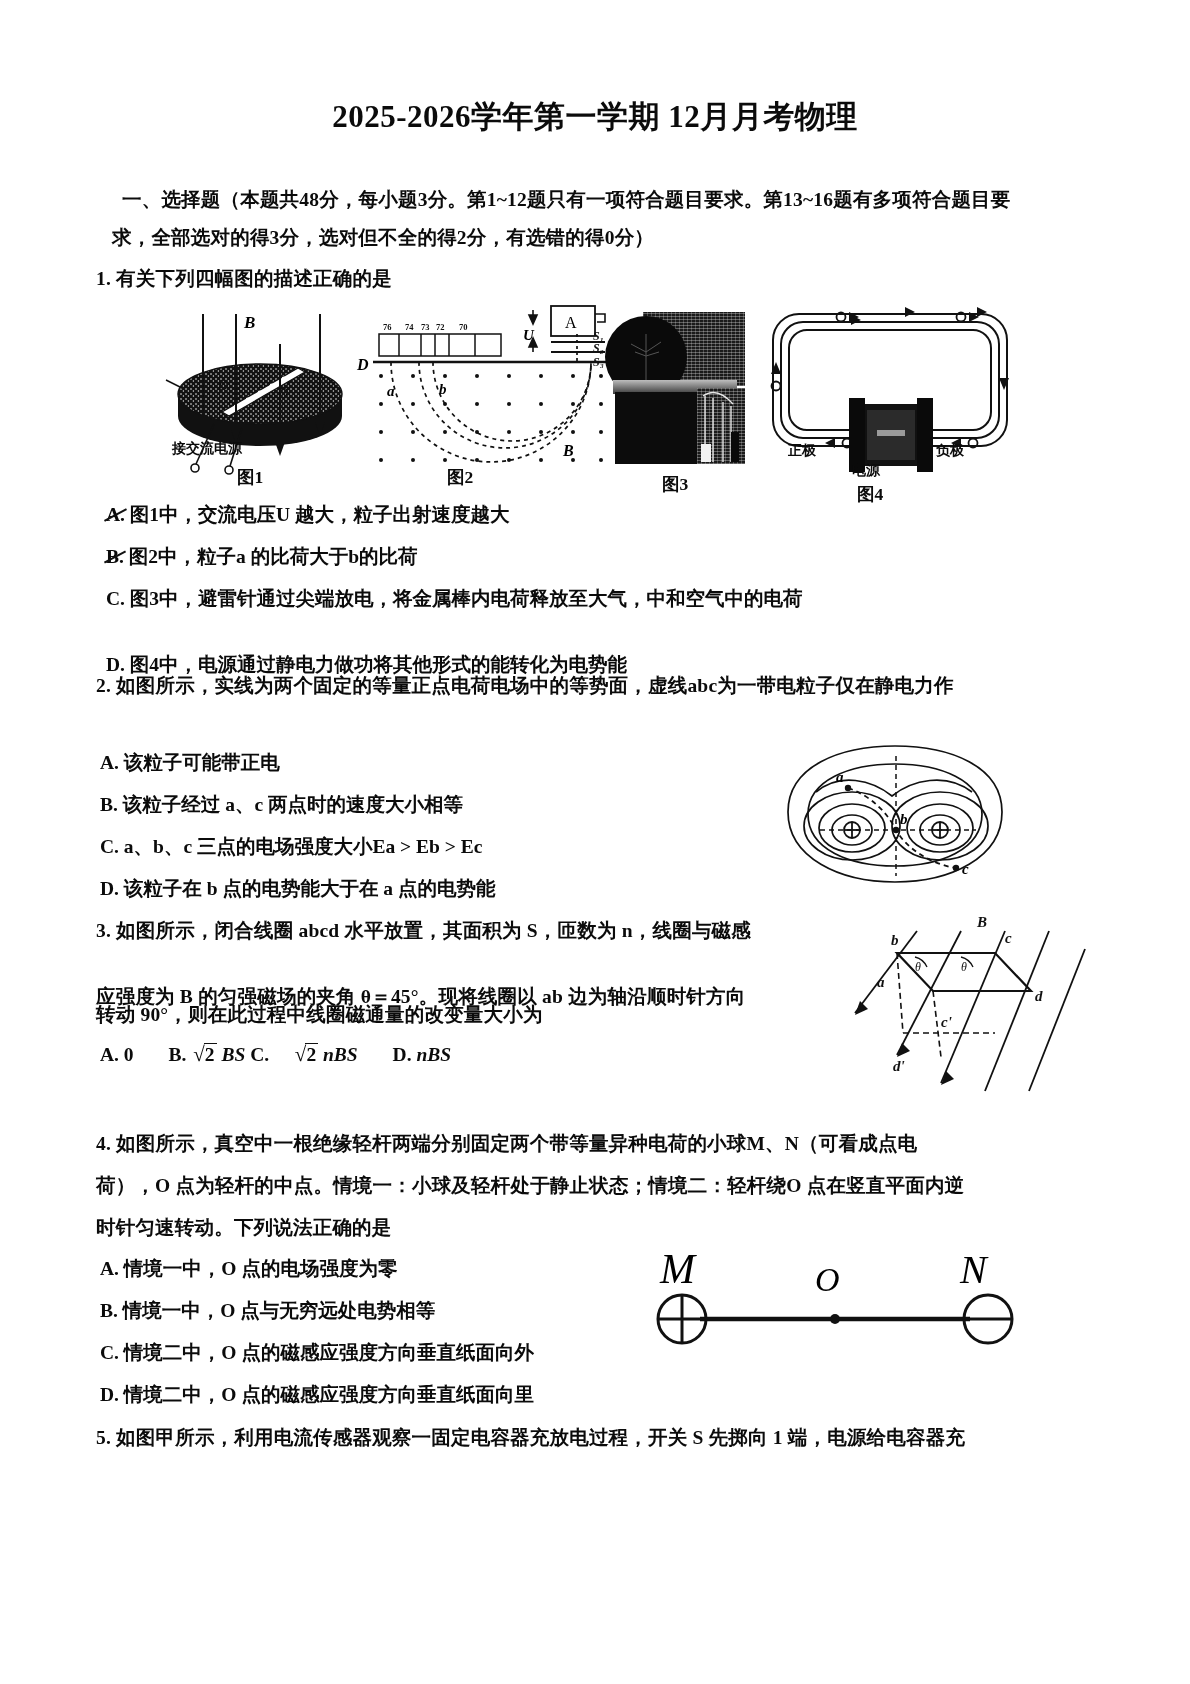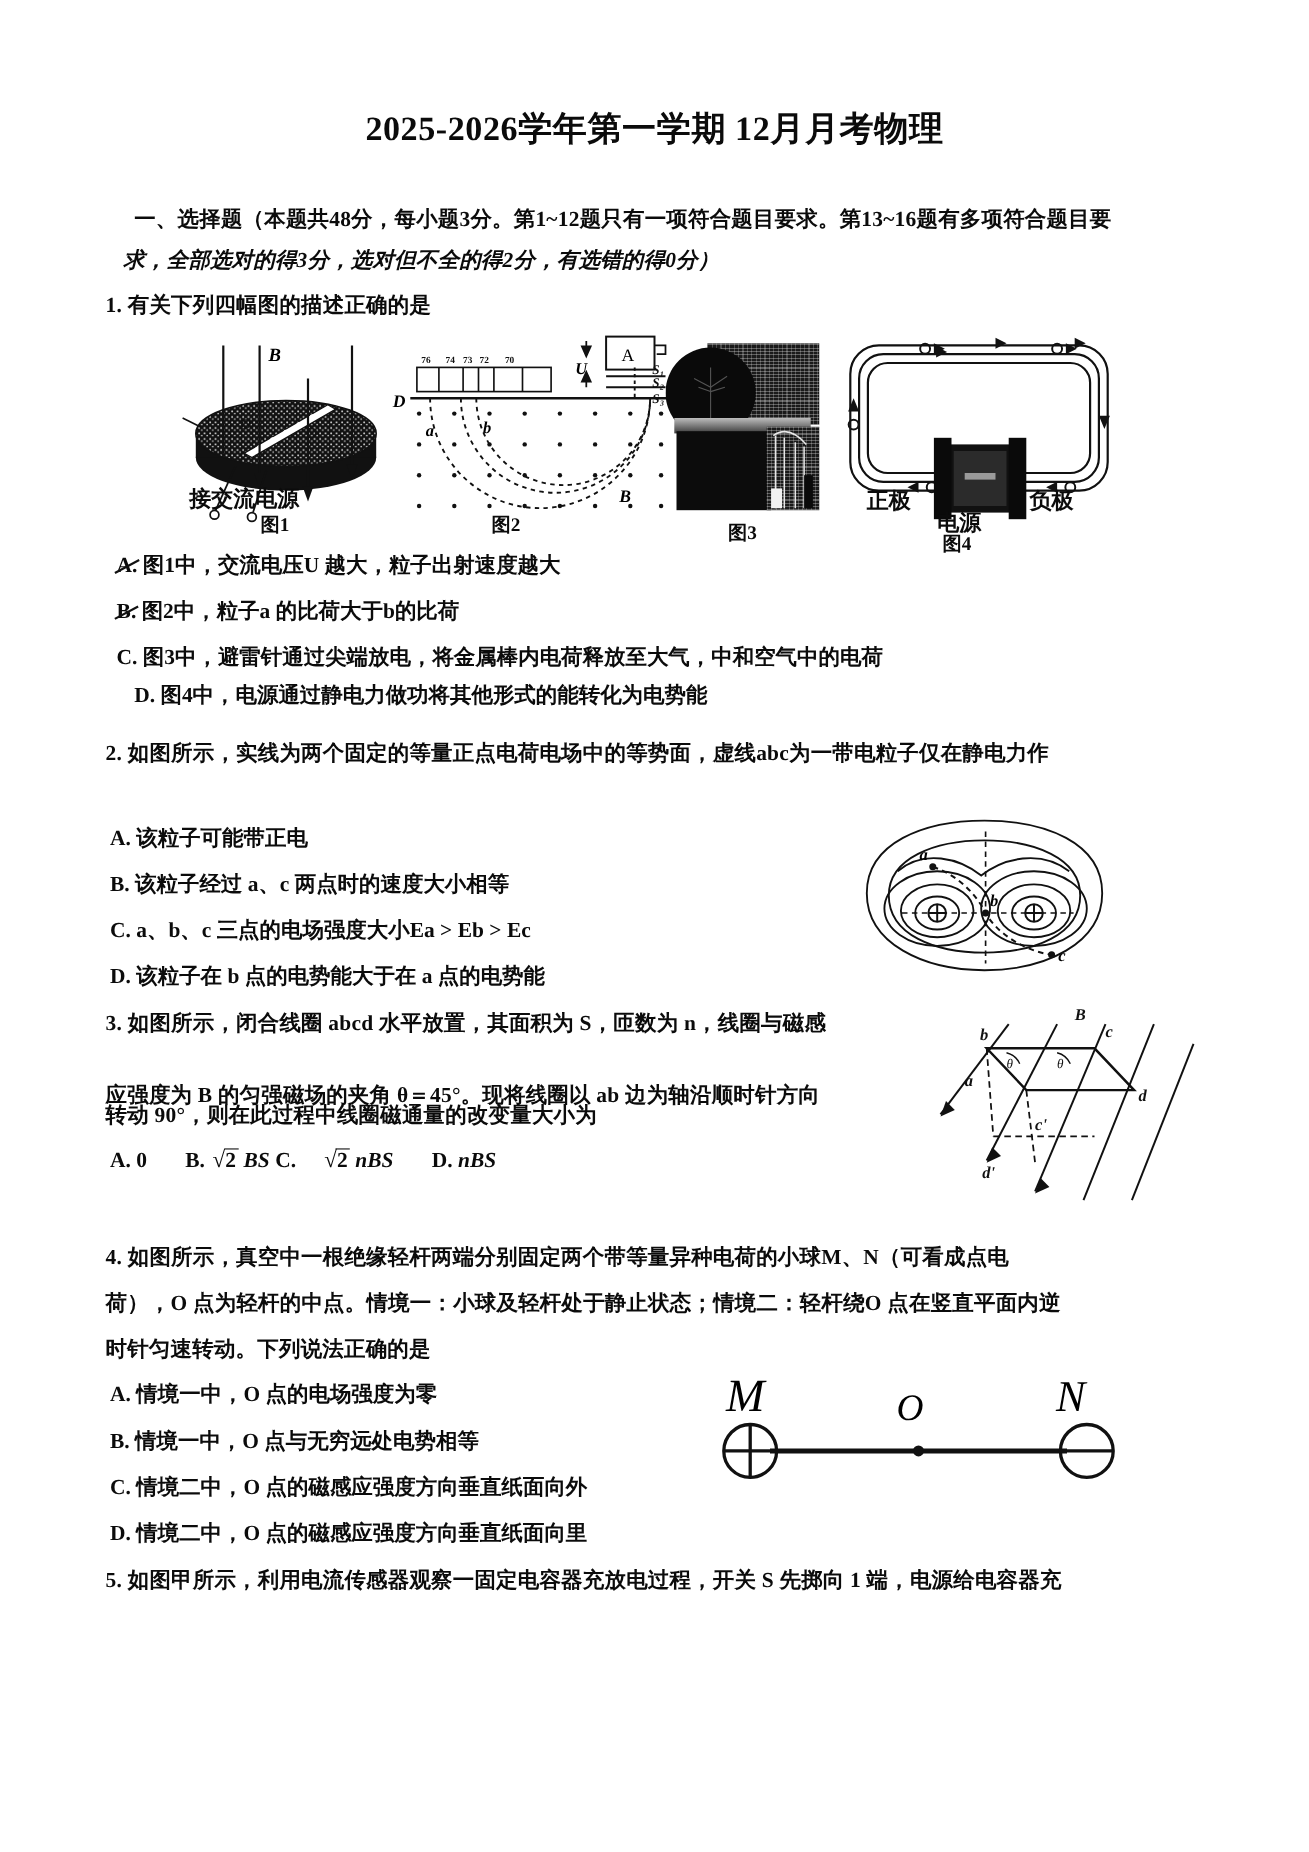--- a/index.html
+++ b/index.html
@@ -88,21 +88,21 @@
   }
   .figcap {
     position: absolute;
     font-size: 17.5px;
     font-weight: bold;
     text-align: center;
     white-space: nowrap;
   }
   .fig-sub {
     position: absolute;
-    font-size: 20px;
+    font-size: 14px;
     font-weight: bold;
     white-space: nowrap;
   }
 
   svg { display: block; }
 
   
   .grainy {
     background-color: #1a1a1a;
     background-image:
@@ -115,21 +115,21 @@
   }
 </style>
 </head>
 <body>
 
 <div class="page">
 
   <div class="doc-title">2025-2026学年第一学期 12月月考物理</div>
 
   <div class="para" style="left:104px; top:184px; width:1000px; text-indent:18px;">一、选择题（本题共48分，每小题3分。第1~12题只有一项符合题目要求。第13~16题有多项符合题目要</div>
-  <div class="para" style="left:104px; top:222px; width:1000px; text-indent:8px;font-style:italic;">求，全部选对的得3分，选对但不全的得2分，有选错的得0分）</div>
+  <div class="para" style="left:104px; top:222px; width:1000px; text-indent:8px;">求，全部选对的得3分，选对但不全的得2分，有选错的得0分）</div>
 
   <div class="para" style="left:96px; top:263px; width:1000px;">
     <span>1.</span>
     <span>有关下列四幅图的描述正确的是</span>
   </div>
 
   <div class="figrow1">
 
     <svg width="200" height="180" style="position:absolute;left:10px;top:8px;">
       <defs>
@@ -355,21 +355,21 @@
     <span>图1中，交流电压U 越大，粒子出射速度越大</span>
   </div>
   <div class="opt" style="left:106px; top:542px;">
     <span class="strike">B.</span>
     <span>图2中，粒子a 的比荷大于b的比荷</span>
   </div>
   <div class="opt" style="left:106px; top:584px;">
     <span>C.</span>
     <span>图3中，避雷针通过尖端放电，将金属棒内电荷释放至大气，中和空气中的电荷</span>
   </div>
-  <div class="opt" style="left:106px; top:618px;margin-left:16px;">
+  <div class="opt" style="left:106px; top:650px;">
     <span>D.</span>
     <span>图4中，电源通过静电力做功将其他形式的能转化为电势能</span>
   </div>
 
   <div class="para" style="left:96px; top:670px; width:1010px;">
     <span>2.</span>
     <span>如图所示，实线为两个固定的等量正点电荷电场中的等势面，虚线abc为一带电粒子仅在静电力作</span>
   </div>
 
   <svg width="230" height="150" style="position:absolute;left:780px;top:740px;">

